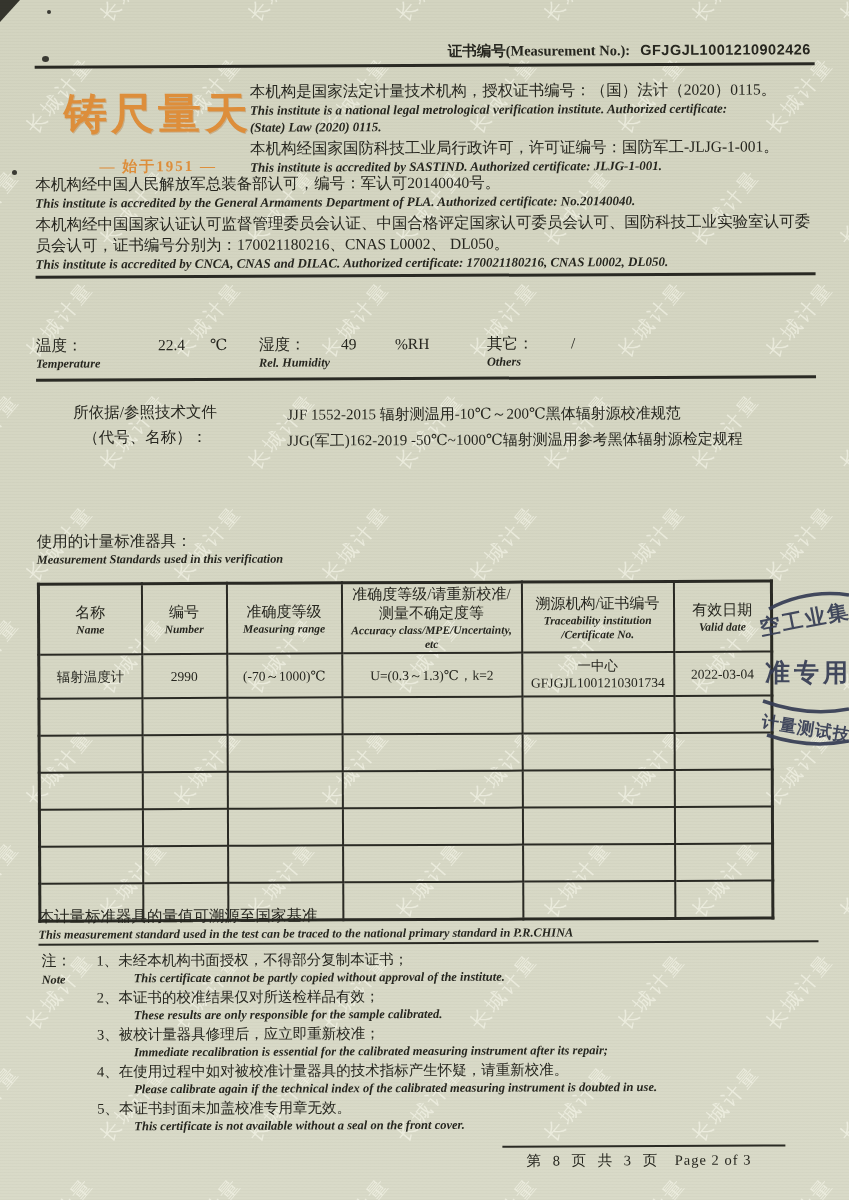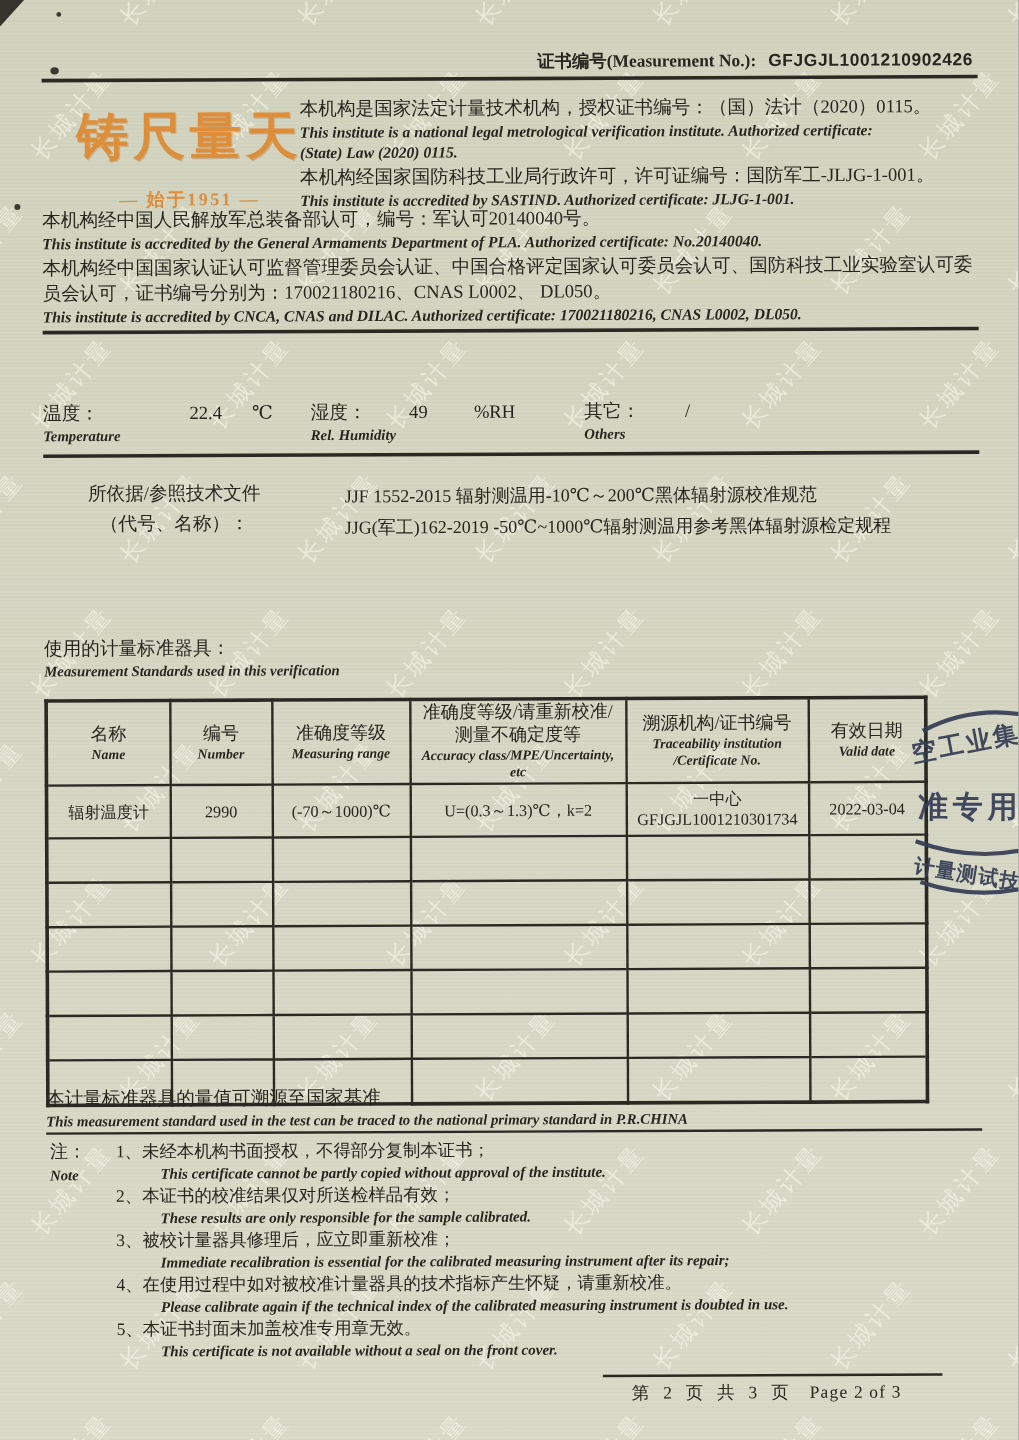--- a/index.html
+++ b/index.html
@@ -368,21 +368,21 @@
         </div>
         <div>
           <div class="n-cn">5、本证书封面未加盖校准专用章无效。</div>
           <div class="n-en">This certificate is not available without a seal on the front cover.</div>
         </div>
       </div>
     </div>
 
     <div class="rule footer-rule"></div>
     <div class="abs footer">
-      <span class="f-cn">第 2 页 共 3 页</span>
+      <span class="f-cn">第 8 页 共 3 页</span>
       <span class="f-en">Page 2 of 3</span>
     </div>
   </div>
 
   <svg class="stamp" viewBox="0 0 92 166">
     <g fill="none" stroke="#353c54" stroke-width="3.5">
       <path d="M 12 24 Q 50 4 92 10"></path>
       <path d="M 6 116 Q 50 132 92 124"></path>
       <path d="M 10 150 Q 52 164 92 156"></path>
     </g>

